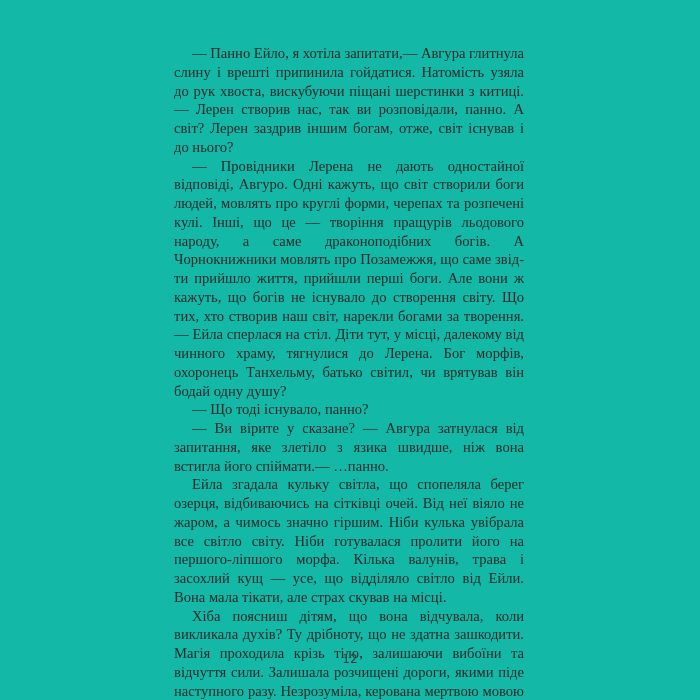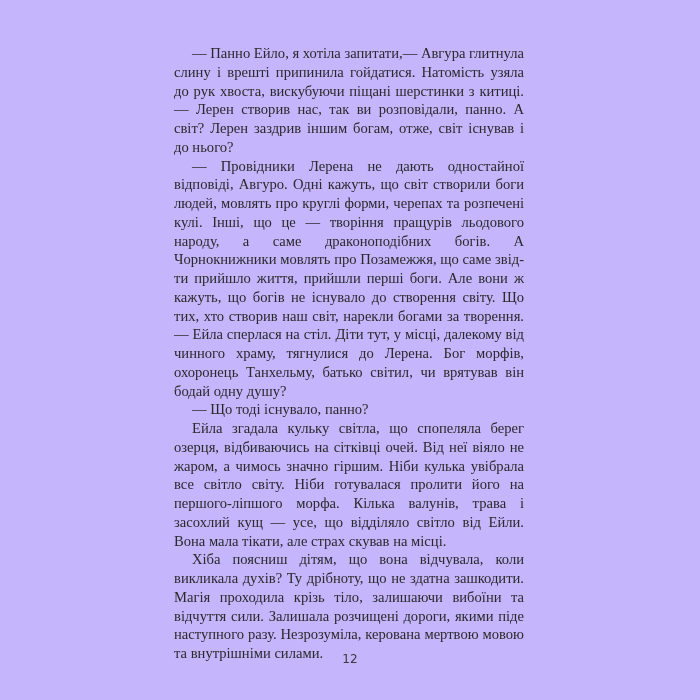--- a/index.html
+++ b/index.html
@@ -1,18 +1,18 @@
 <!DOCTYPE html>
 <html><head>
 <meta charset="utf-8">
 <style>
   html, body { margin: 0; padding: 0; background: #ffffff; }
   body { width: 700px; height: 700px; position: relative; overflow: hidden; }
   .page {
-    position: absolute; left: 0; top: 0; width: 700px; height: 700px; background: #c4b5fd;
+    position: absolute; left: 0; top: 0; width: 700px; height: 700px; background: #14b8a6;
   }
   .text-block {
     position: absolute;
     left: 174px;
     top: 44px;
     width: 350px;
     font-family: "Liberation Serif", "DejaVu Serif", serif;
     font-size: 14.6px;
     line-height: 18.75px;
     color: #2a2a2a;
@@ -35,18 +35,19 @@
   }
 </style>
 </head>
 <body>
 
 <div class="page">
   <div class="text-block">
     <p class="first">— Панно Ейло, я хотіла запитати,— Авгура глитнула слину і врешті припинила гойдатися. Натомість узяла до рук хвоста, вискубуючи піщані шерстинки з китиці.— Лерен створив нас, так ви розповідали, панно. А світ? Лерен заздрив іншим бо­гам, отже, світ існував і до нього?</p>
     <p>— Провідники Лерена не дають одностайної відповіді, Ав­гуро. Одні кажуть, що світ створили боги людей, мовлять про круглі форми, черепах та розпечені кулі. Інші, що це — тво­ріння пращурів льодового народу, а саме драконоподібних бо­гів. А Чорнокнижники мовлять про Позамежжя, що саме звід­ти прийшло життя, прийшли перші боги. Але вони ж кажуть, що богів не існувало до створення світу. Що тих, хто створив наш світ, нарекли богами за творення.— Ейла сперлася на стіл. Діти тут, у місці, далекому від чинного храму, тягнули­ся до Лерена. Бог морфів, охоронець Танхельму, батько світил, чи врятував він бодай одну душу?</p>
     <p>— Що тоді існувало, панно?</p>
+    <p>— Ви вірите у сказане? — Авгура затнулася від запитання, яке злетіло з язика швидше, ніж вона встигла його спійма­ти.— …панно.</p>
     <p>Ейла згадала кульку світла, що спопеляла берег озерця, від­биваючись на сітківці очей. Від неї віяло не жаром, а чимось значно гіршим. Ніби кулька увібрала все світло світу. Ніби готувалася пролити його на першого-ліпшого морфа. Кілька валунів, трава і засохлий кущ — усе, що відділяло світло від Ейли. Вона мала тікати, але страх скував на місці.</p>
     <p>Хіба поясниш дітям, що вона відчувала, коли викликала духів? Ту дрібноту, що не здатна зашкодити. Магія проходи­ла крізь тіло, залишаючи вибоїни та відчуття сили. Залишала розчищені дороги, якими піде наступного разу. Незрозуміла, керована мертвою мовою та внутрішніми силами.</p>
 
   </div>
   <div class="page-number">12</div>
 </div>
 
 </body></html>

